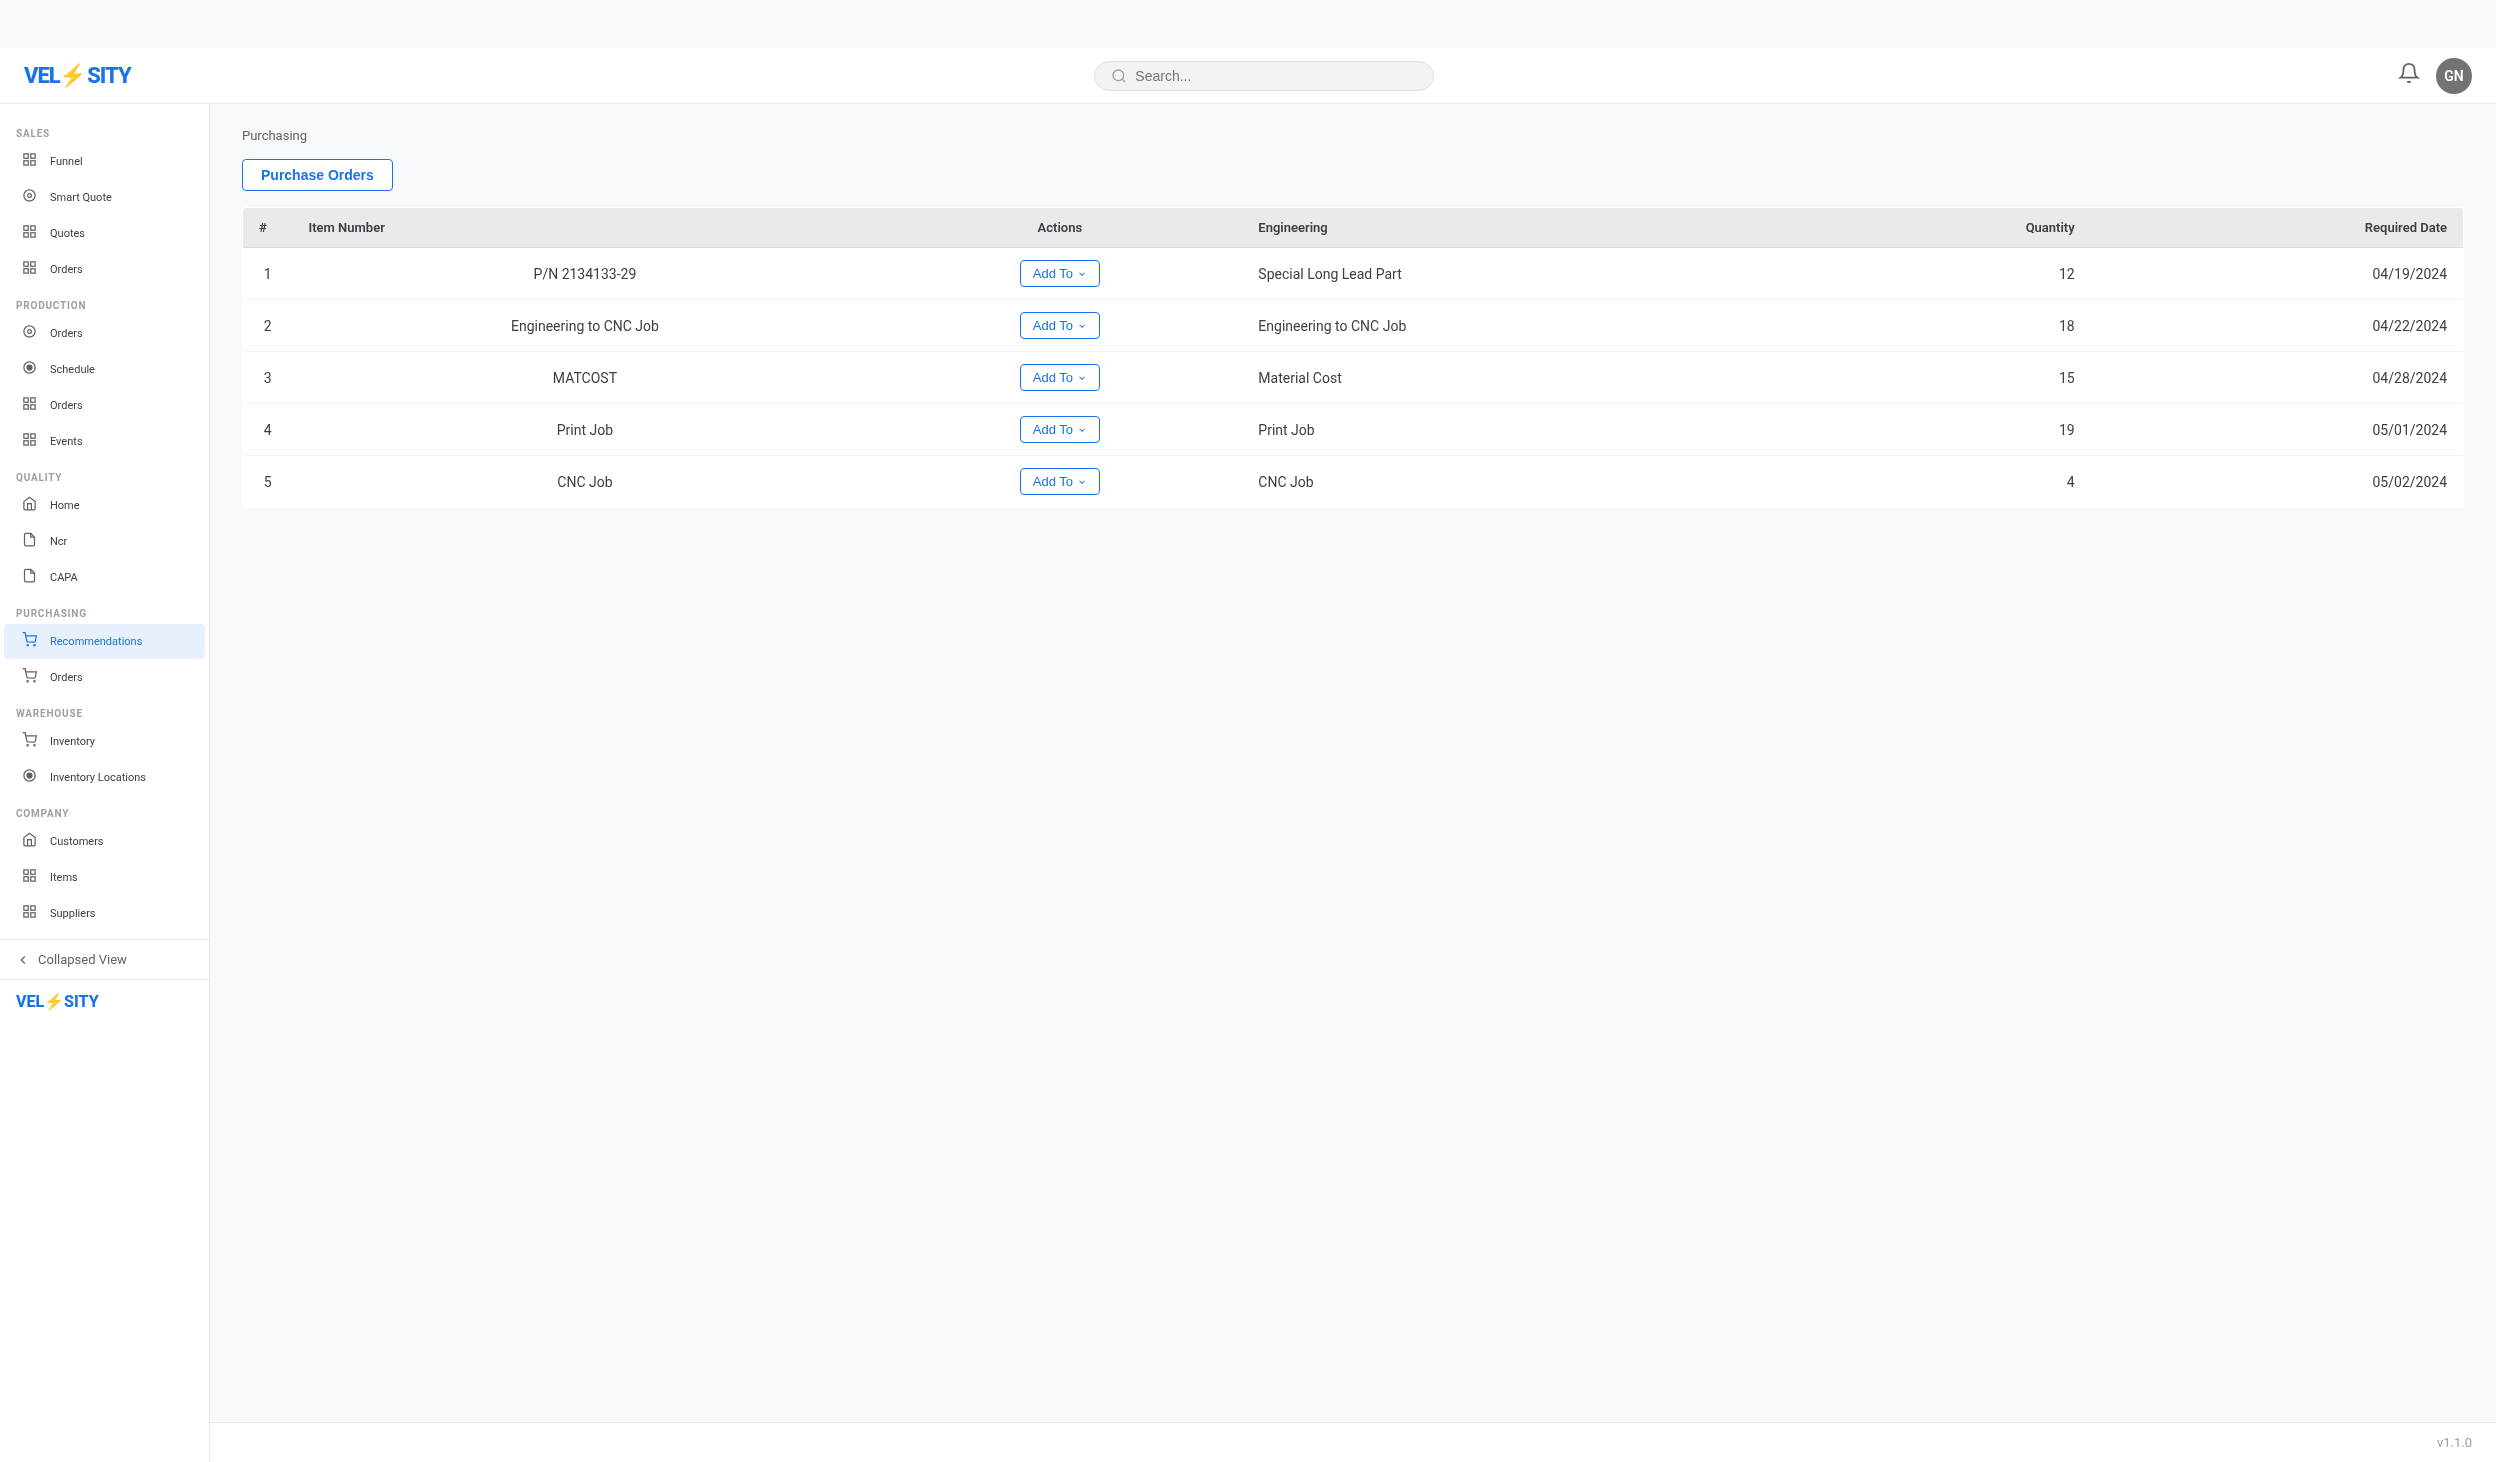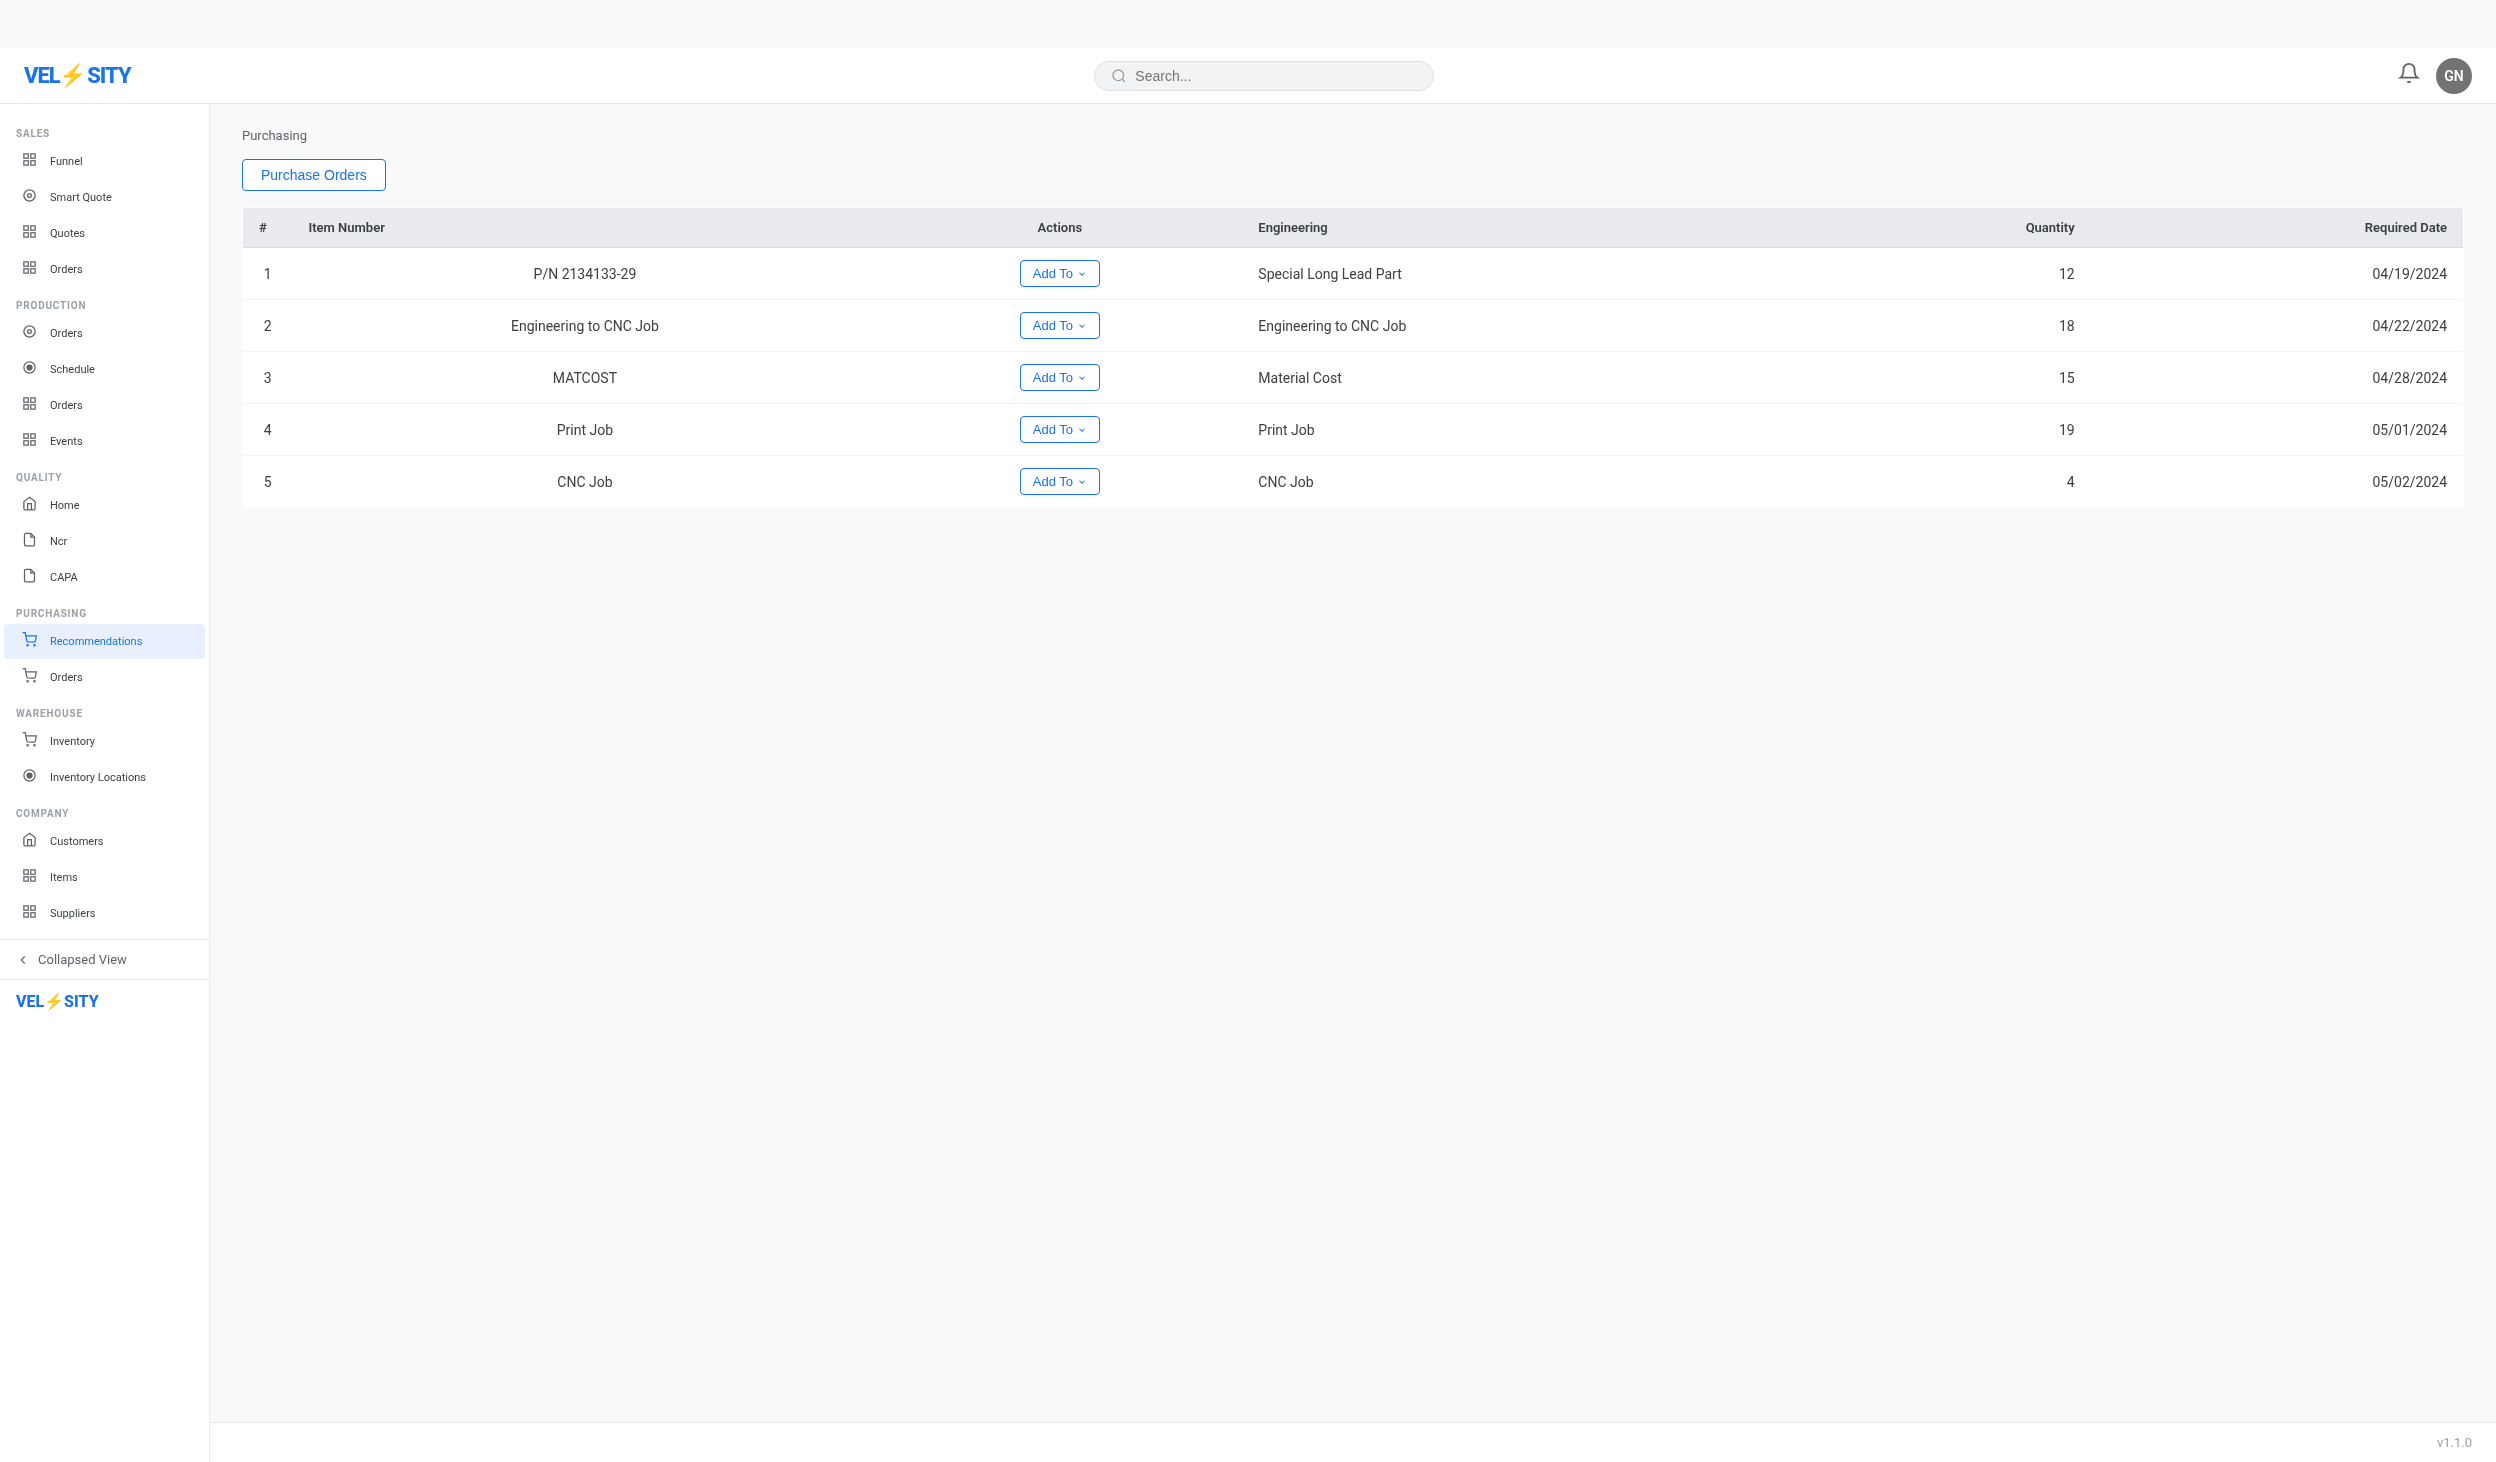--- a/index.html
+++ b/index.html
@@ -63,21 +63,21 @@
     
     .content-area { flex: 1; overflow-y: auto; padding: 24px 32px; }
     .breadcrumb { font-size: 13px; color: #5f6368; margin-bottom: 16px; }
     .page-title { font-size: 32px; font-weight: 400; color: #202124; text-align: center; margin-bottom: 24px; }
 
     
     .tab-bar { margin-bottom: 16px; }
     .tab-button {
       border: 1px solid #1a73e8; background: #fff; color: #1a73e8;
       padding: 7px 18px; border-radius: 4px; font-size: 14px;
-      cursor: pointer; font-weight: 400;
+      cursor: pointer; font-weight: 700;
     }
 
     
     .data-table { width: 100%; border-collapse: collapse; background: #fff; border-radius: 4px; overflow: hidden; border: 1px solid #e0e0e0; }
     .data-table thead tr { background: #e8eaed; }
     .data-table thead th {
       padding: 12px 16px; text-align: left; font-size: 13px;
       font-weight: 600; color: #3c4043; border-bottom: 1px solid #dadce0;
     }
     .data-table thead th:first-child { width: 50px; }

